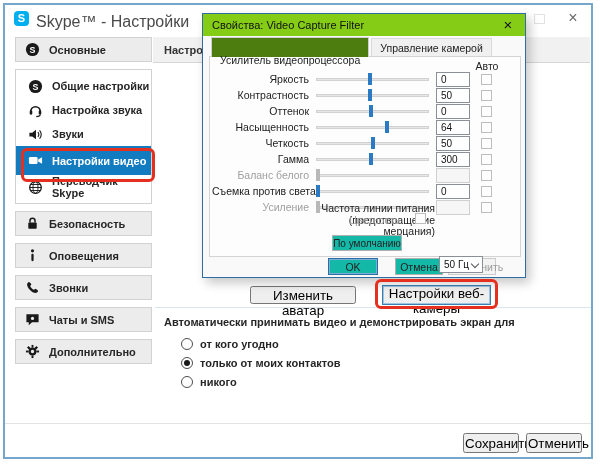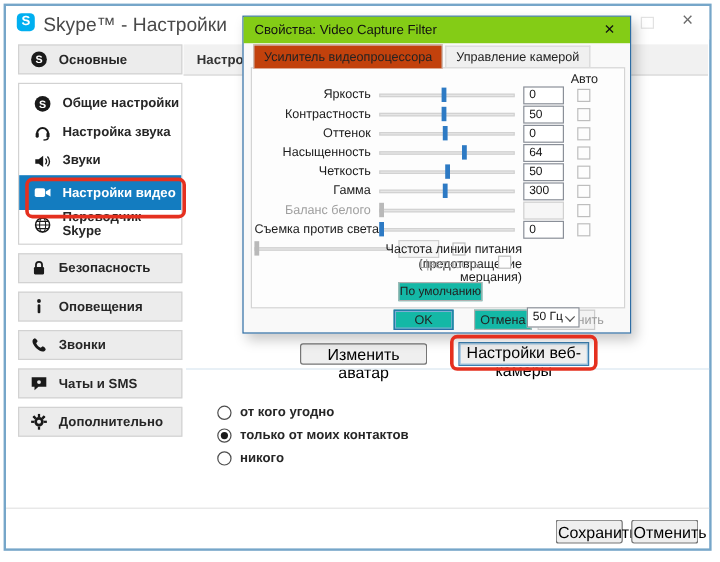--- a/index.html
+++ b/index.html
@@ -40,21 +40,21 @@
   .btn-save { position:absolute; left:458px; top:428px; width:56px; height:20px; }
   .btn-cancel { position:absolute; left:521px; top:428px; width:56px; height:20px; }
 
   
   .dialog { position:absolute; left:197px; top:8px; width:324px; height:265px; background:#f9f9f9; border:1px solid #2e6da4; box-shadow:4px 5px 10px rgba(0,0,0,.22); }
   .dlg-titlebar { position:absolute; left:0; top:0; width:100%; height:22px; background:#84cc16; }
   .dlg-title { position:absolute; left:9px; top:5px; font-size:11px; color:#111; }
   .dlg-close { position:absolute; right:8px; top:2px; font-size:15px; color:#111; width:18px; text-align:center; }
   .tabs { position:absolute; left:8px; top:24px; height:19px; display:flex; }
   .tab { font-size:10.5px; color:#222; padding:3px 8px 0 8px; border:1px solid #d9d9d9; border-bottom:none; background:#f0f0f0; margin-right:2px; height:18px; }
-  .tab.active { background:#c2410c; height:20px; margin-top:-1px; padding-top:4px; border-color:#cfcfcf; z-index:3; position:relative; }
+  .tab.active { background:#4d7c0f; height:20px; margin-top:-1px; padding-top:16px; border-color:#cfcfcf; z-index:3; position:relative; }
   .tab-panel { position:absolute; left:6px; top:42px; width:312px; height:201px; border:1px solid #d4d4d4; background:#fdfdfd; z-index:2; }
   .auto-col-header { position:absolute; left:260px; top:3px; width:34px; font-size:10.5px; color:#222; text-align:center; }
   .srows { position:absolute; left:2px; top:14px; width:308px; }
   .srow { display:flex; align-items:center; height:16px; }
   .slabel { width:104px; text-align:right; font-size:10.5px; color:#1c1c1c; padding-right:7px; white-space:nowrap; }
   .srow.disabled .slabel { color:#9f9f9f; }
   .trackwrap { position:relative; width:113px; height:14px; }
   .track { position:absolute; left:0; top:6px; width:113px; height:3px; background:#e6e6e6; border:1px solid #d2d2d2; }
   .thumb { position:absolute; top:1px; width:4px; height:12px; background:#2d7ac4; }
   .srow.disabled .thumb { background:#b9b9b9; }
@@ -204,20 +204,21 @@
           <span>Дополнительно</span>
         </div>
       </div>
 
     <div class="content-header">Настройки видео</div>
 
     <button class="btn-avatar">Изменить аватар</button>
     <button class="btn-webcam">Настройки веб-камеры</button>
 
     <div class="divider"></div>
+    <div class="auto-title">Автоматически принимать видео и демонстрировать экран для</div>
     <div class="radios">
         <div class="radio-row">
           <span class="radio"></span>
           <span>от кого угодно</span>
         </div>
         <div class="radio-row">
           <span class="radio sel"></span>
           <span>только от моих контактов</span>
         </div>
         <div class="radio-row">
@@ -308,20 +309,21 @@
             <div class="srow">
               <span class="slabel">Съемка против света</span>
               <div class="trackwrap">
                 <div class="track"></div>
                 <div class="thumb" style="left: calc(2% - 2px);"></div>
               </div>
               <div class="valuebox">0</div>
               <div class="cbx"></div>
             </div>
             <div class="srow disabled">
+              <span class="slabel">Усиление</span>
               <div class="trackwrap">
                 <div class="track"></div>
                 <div class="thumb" style="left: calc(2% - 2px);"></div>
               </div>
               <div class="valuebox"></div>
               <div class="cbx"></div>
             </div>
           </div>
         <div class="powerline">Частота линии питания (предотвращение мерцания)</div>
         <div class="colorenable-label">Цветность</div>

